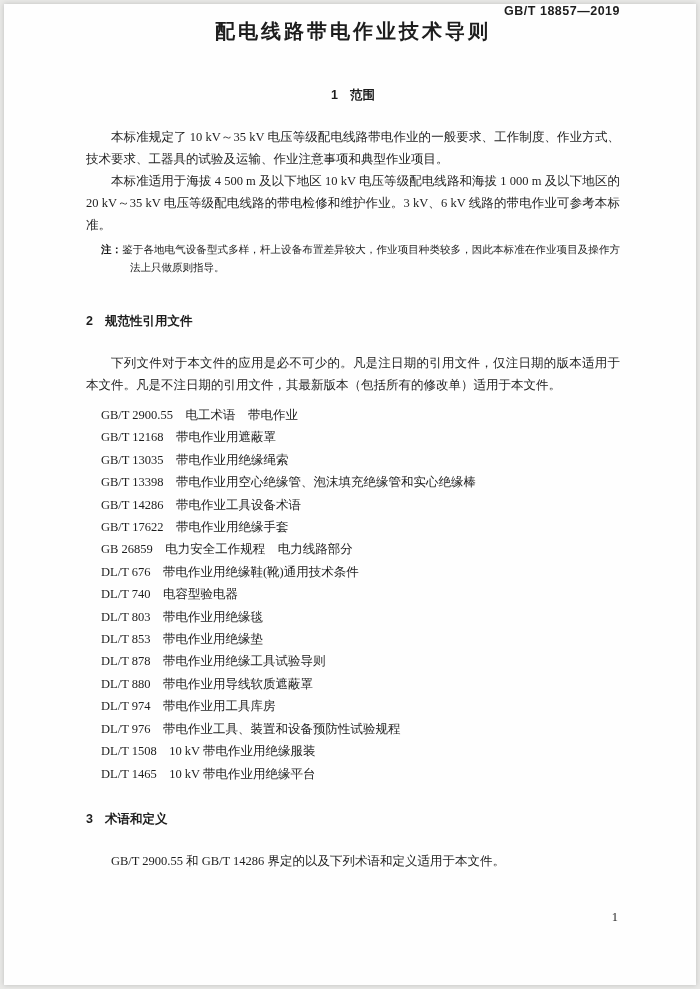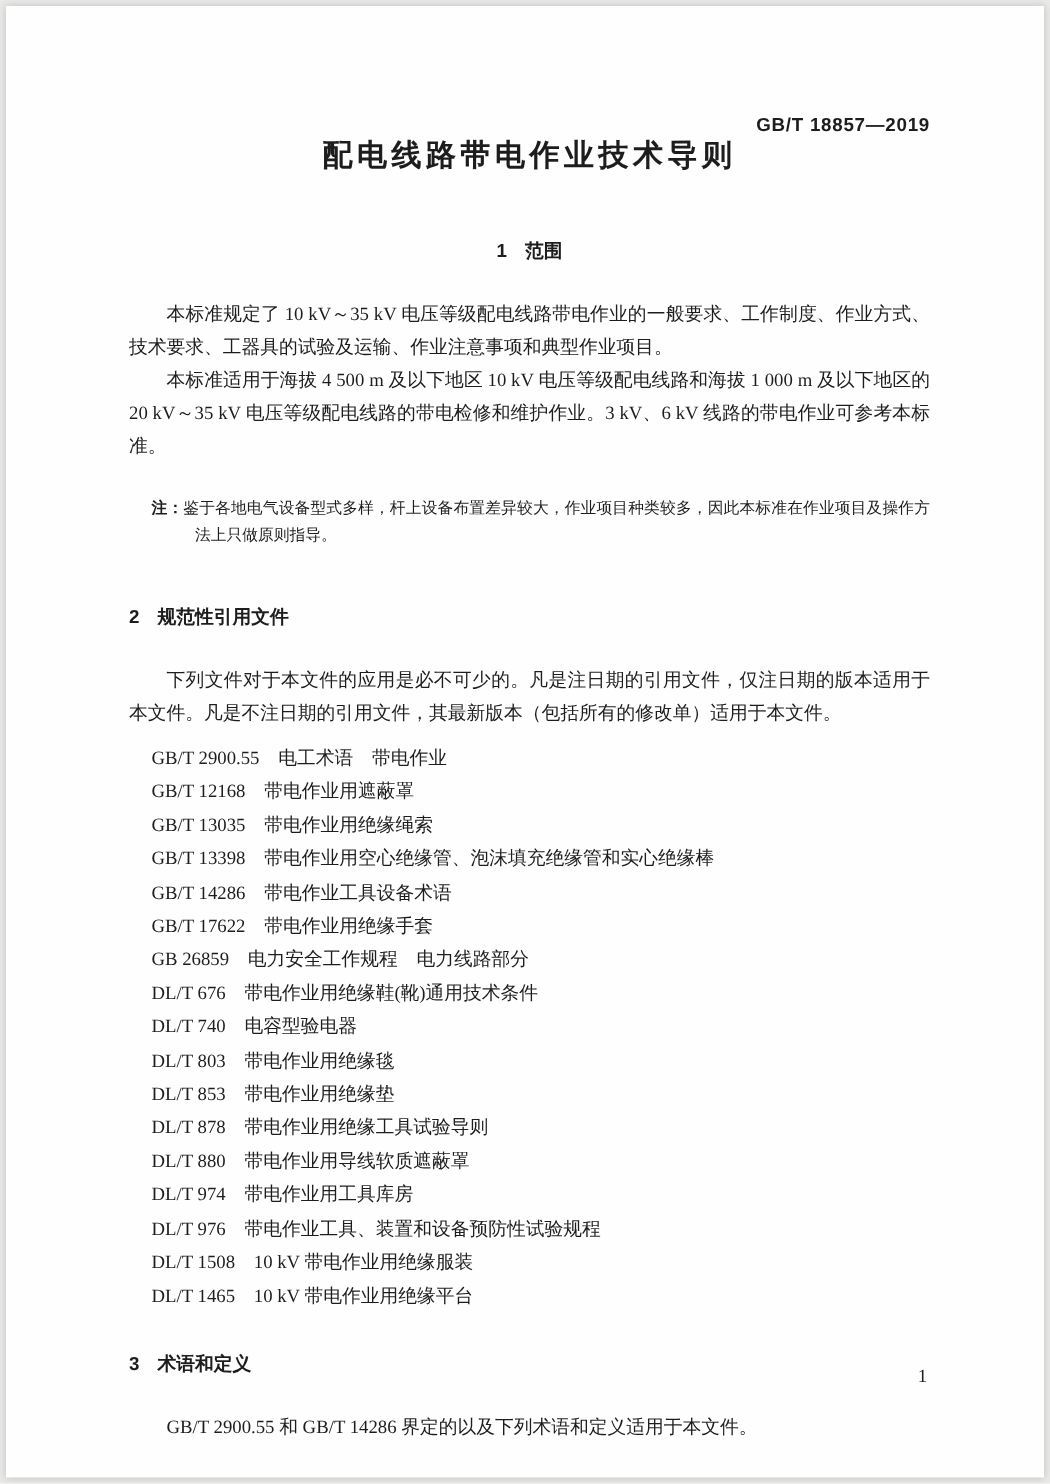--- a/index.html
+++ b/index.html
@@ -14,21 +14,20 @@
     left: 4px; top: 4px;
     width: 692px; height: 981px;
     background: #fefefe;
     box-shadow: 0 0 5px rgba(0,0,0,0.18);
   }
   .content {
     position: absolute;
     left: 82px; right: 76px; top: 0;
   }
   .doc-number {
-    padding-top: 72px;
     text-align: right;
     font-family: "Liberation Sans", "DejaVu Sans", sans-serif;
     font-weight: bold;
     font-size: 12.5px;
     letter-spacing: 0.5px;
   }
   .doc-title {
     text-align: center;
     font-family: "Liberation Sans", "DejaVu Sans", sans-serif;
     font-size: 20px;
@@ -46,21 +45,21 @@
   #sec3-heading { margin-top: 26px; }
   .para {
     margin-top: 22px;
     font-size: 12.5px;
     line-height: 22px;
     text-indent: 2em;
     text-align: justify;
   }
   .para + .para { margin-top: 0; }
   .note {
-    margin-top: 22px;
+    margin-top: 4px;
     font-size: 10.5px;
     line-height: 18px;
     padding-left: 44px;
     text-indent: -29px;
     text-align: justify;
   }
   .note-label {
     font-family: "Liberation Sans", "DejaVu Sans", sans-serif;
     font-weight: bold;
   }

